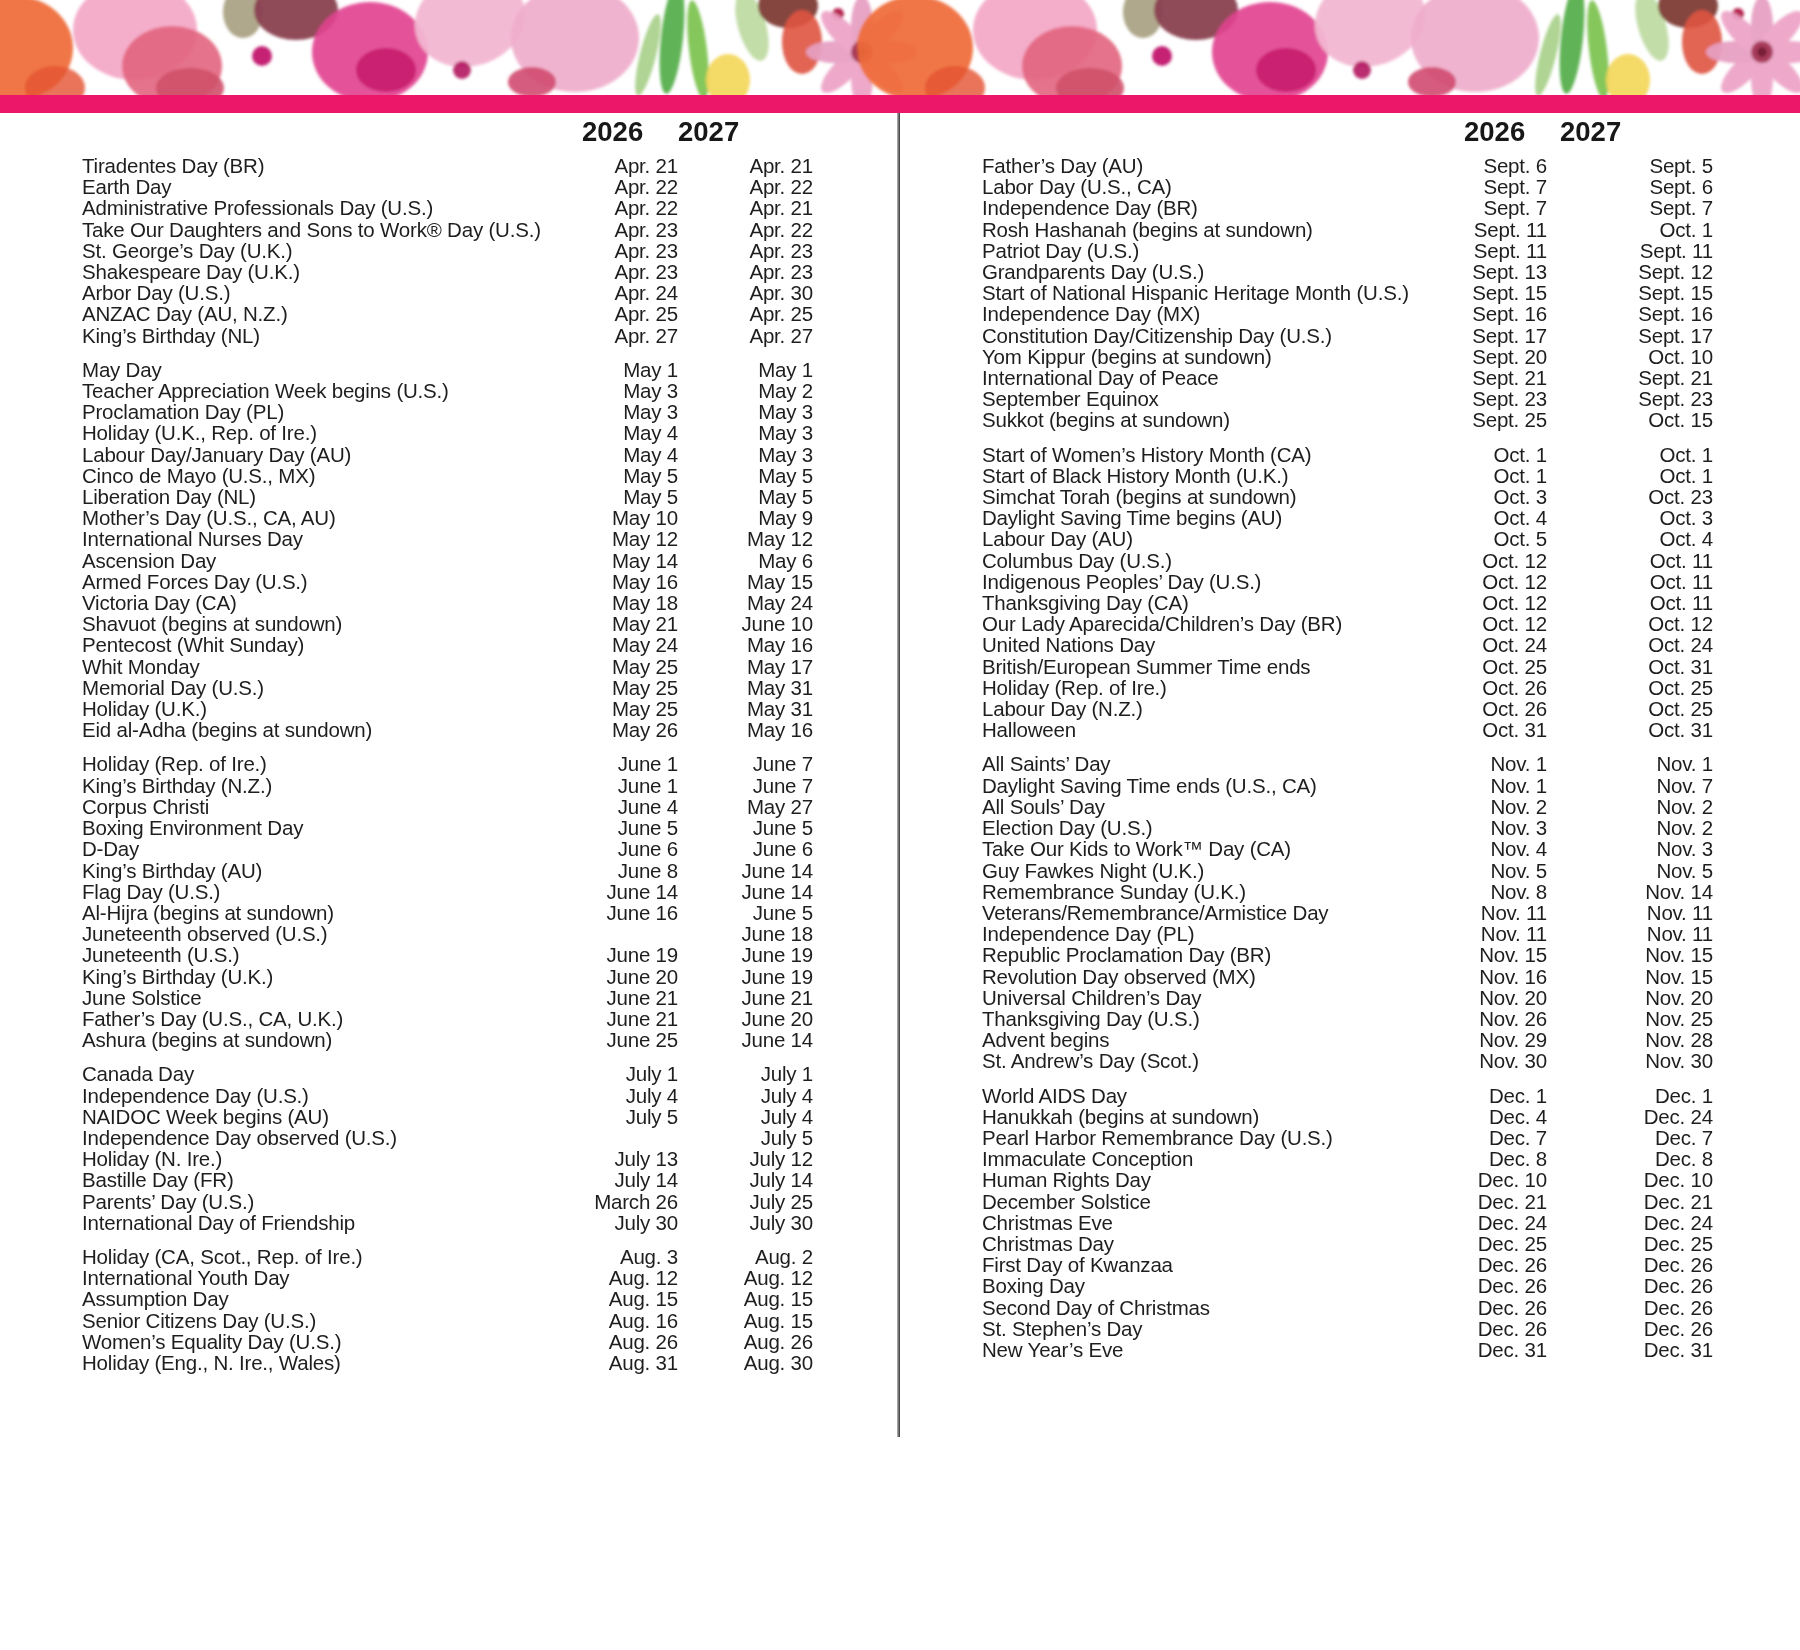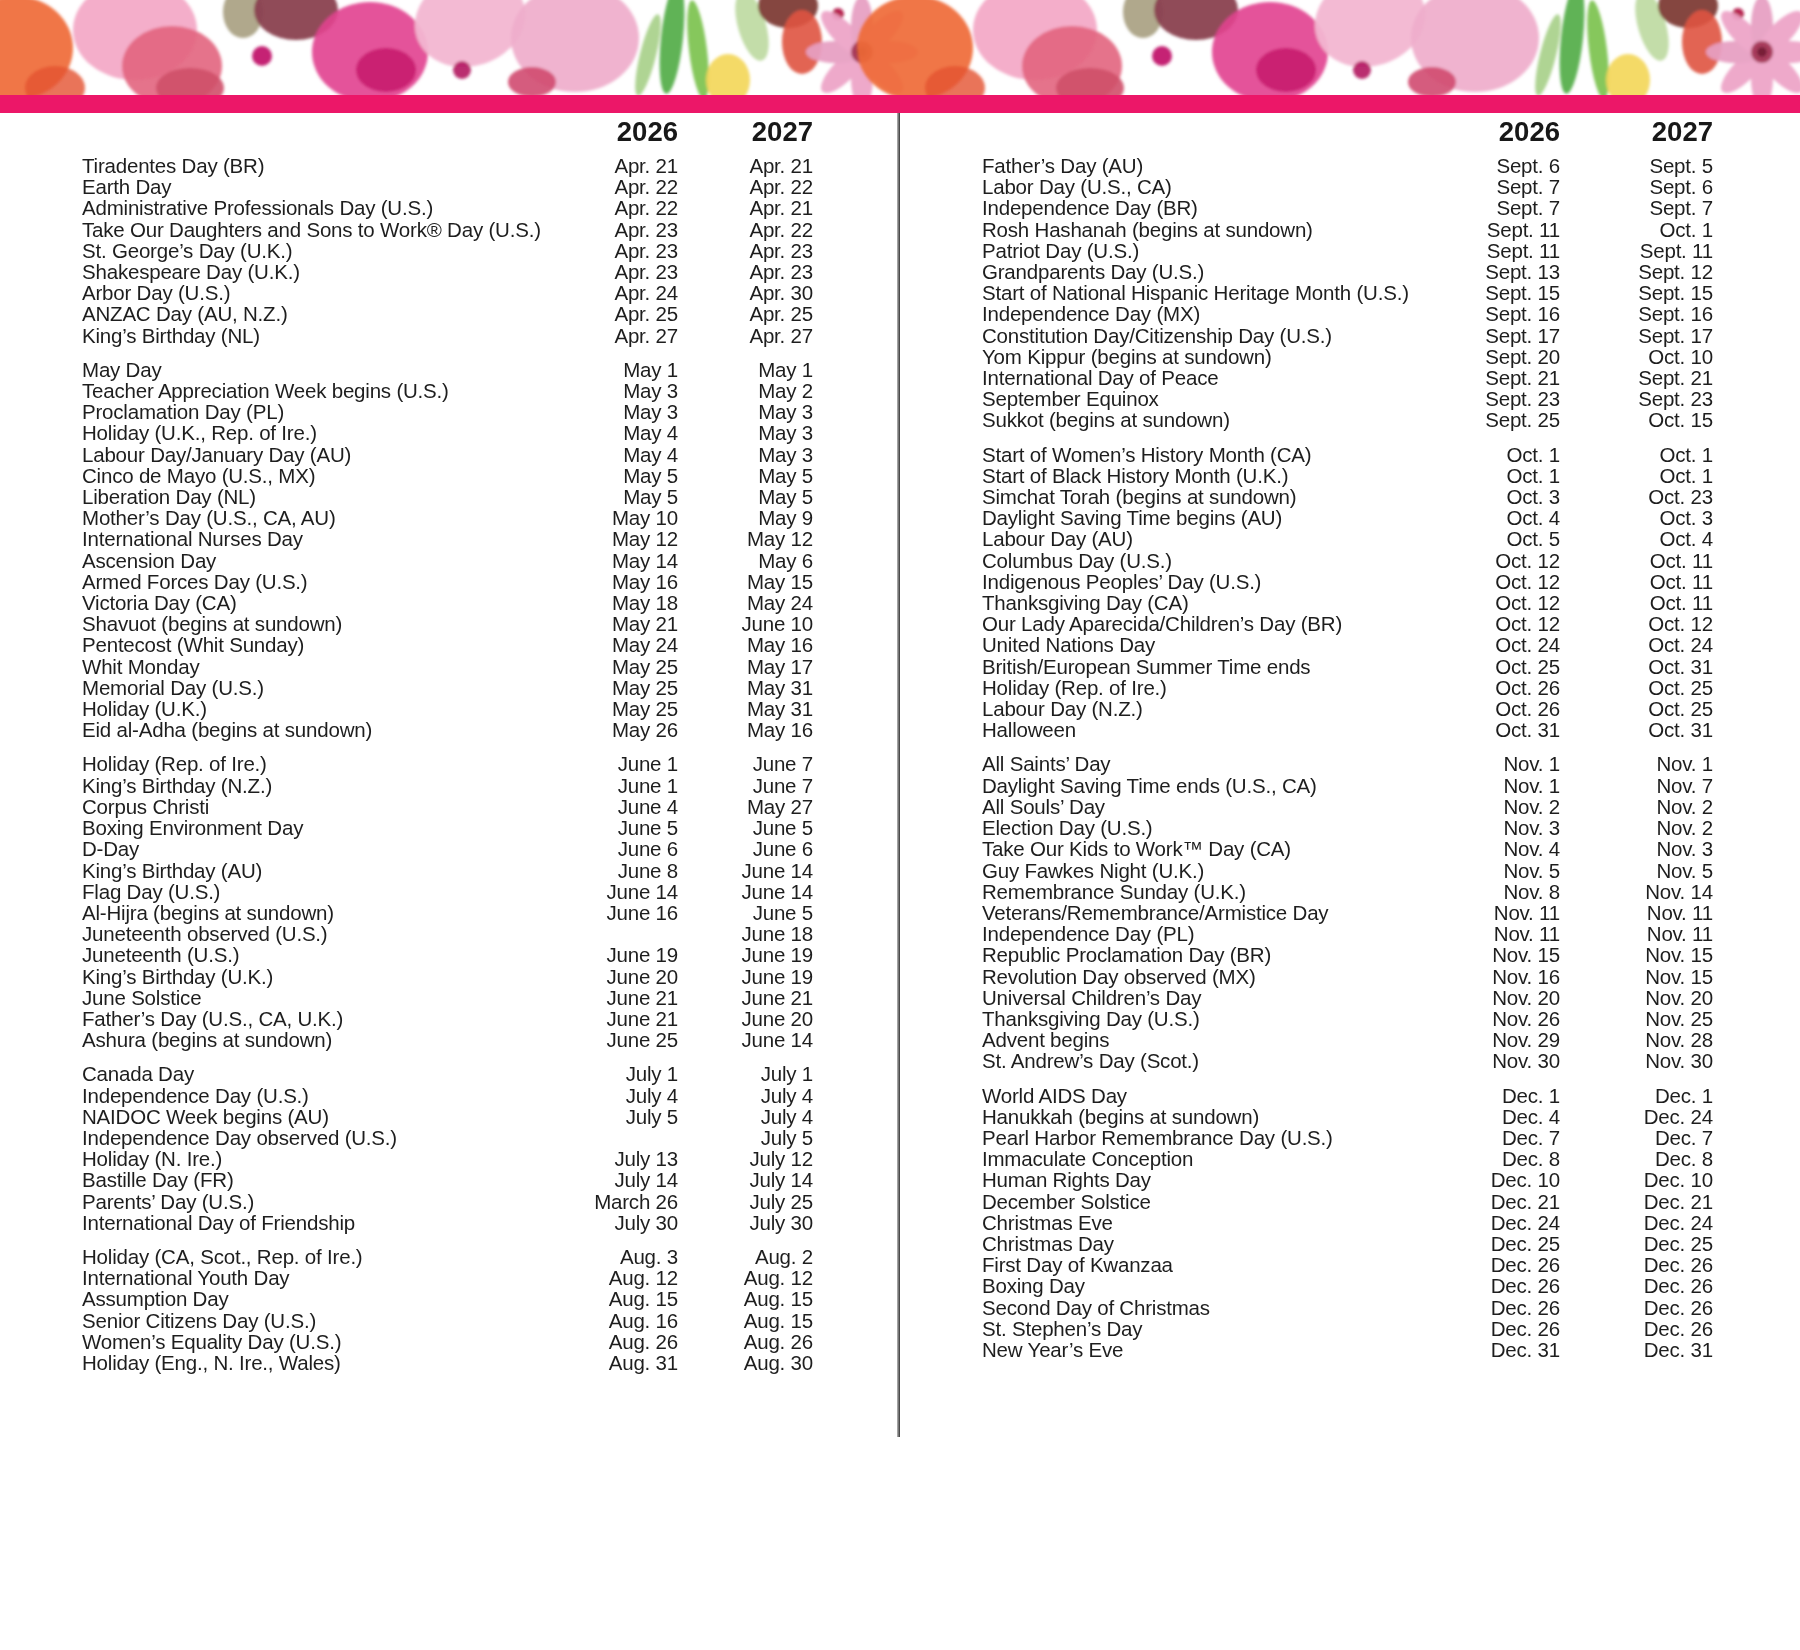--- a/index.html
+++ b/index.html
@@ -26,28 +26,28 @@
   }
   .page.left{left:82px;}
   .page.right{left:982px;}
   .year-header{
     display:grid;grid-template-columns:1fr 96px 135px;
     padding-top:4px;margin-bottom:8px;
   }
   .page.right .year-header{grid-template-columns:1fr 96px 153px;}
   .year{
     font-weight:bold;font-size:27.5px;line-height:30px;
-    text-align:right;color:#181818;letter-spacing:0;
+    text-align:left;color:#181818;letter-spacing:0;
   }
   .section{margin-bottom:13px;}
   .row{
     display:grid;grid-template-columns:1fr 96px 135px;
     font-size:20.5px;line-height:21.2px;letter-spacing:-0.2px;
   }
-  .page.right .row{grid-template-columns:1fr 96px 153px;}
+  .page.right .row{grid-template-columns:1fr 96px 153px;gap:13px;}
   .holiday{white-space:nowrap;overflow:visible;}
   .date{text-align:right;white-space:nowrap;}
 </style>
 </head>
 <body>
 
 <div class="floral-band">
   <svg width="1800" height="95" viewBox="0 0 1800 95" xmlns="http://www.w3.org/2000/svg">
     <defs>
       <filter id="soft" x="-30%" y="-30%" width="160%" height="160%">

